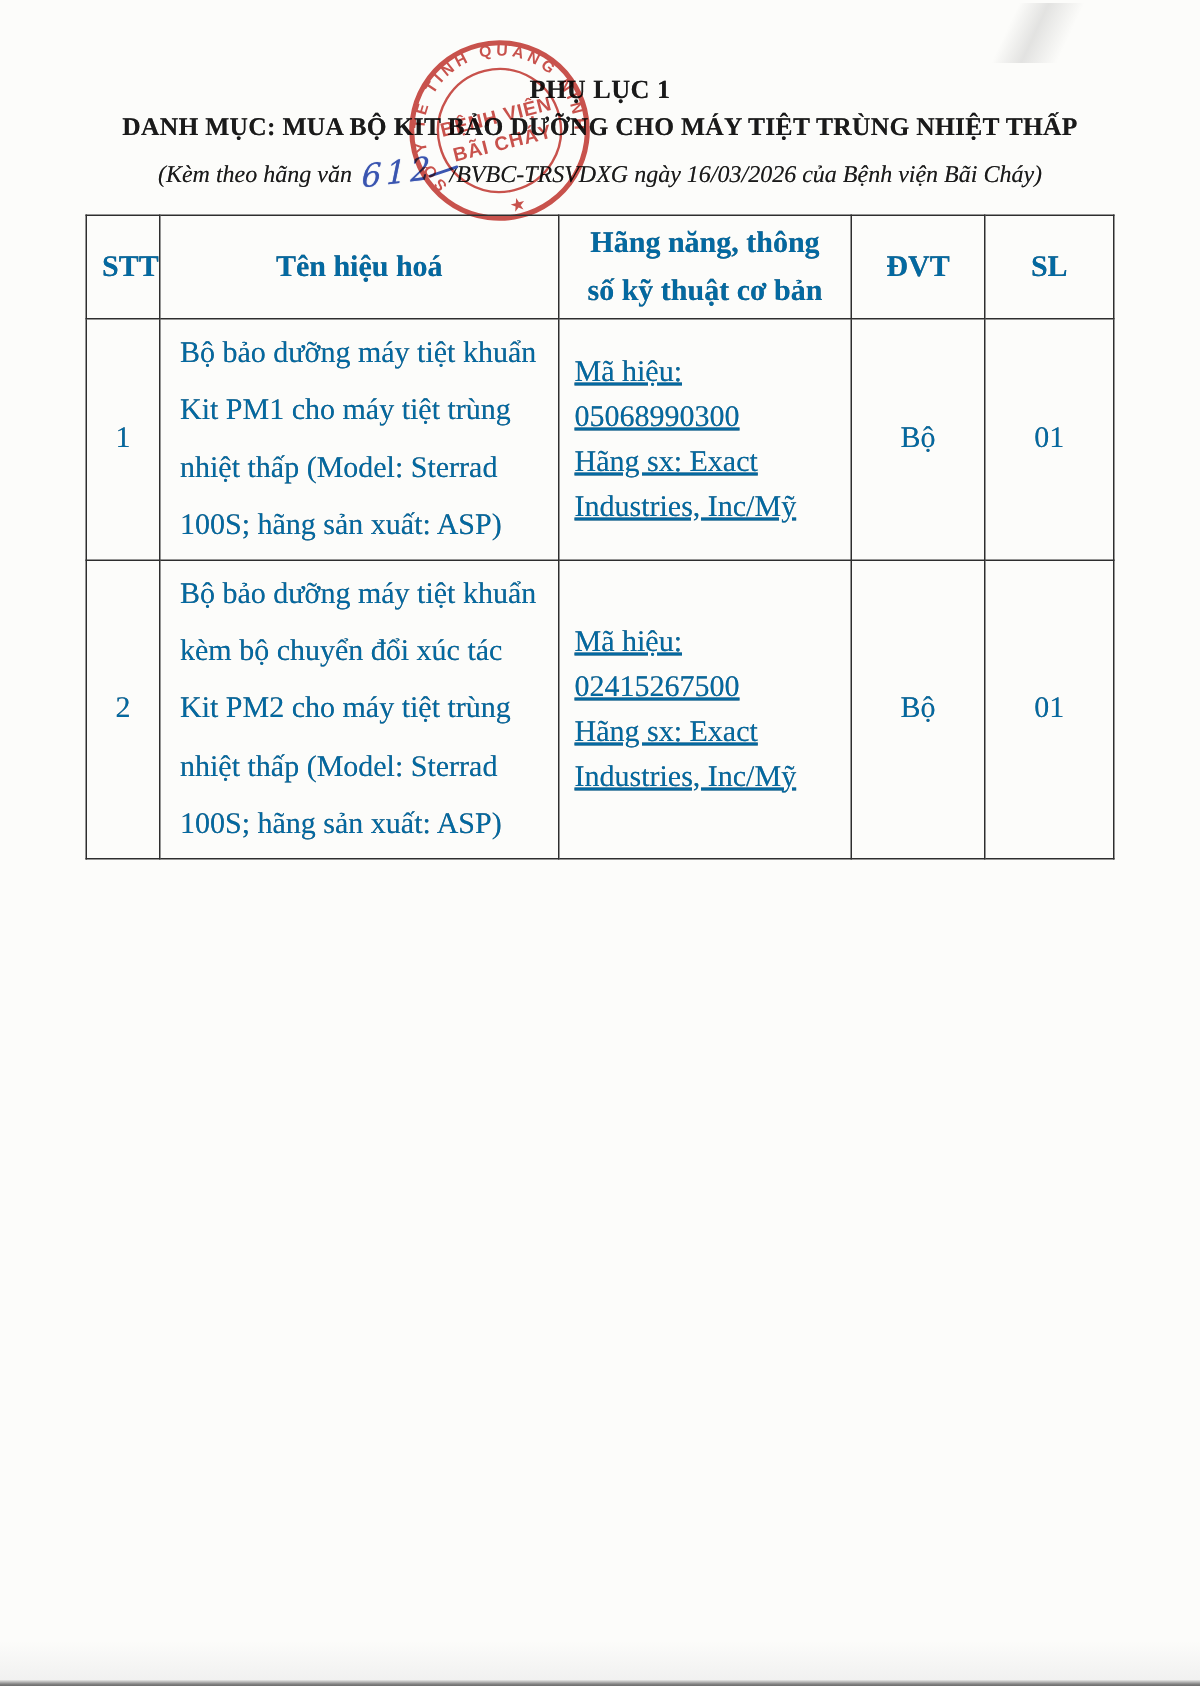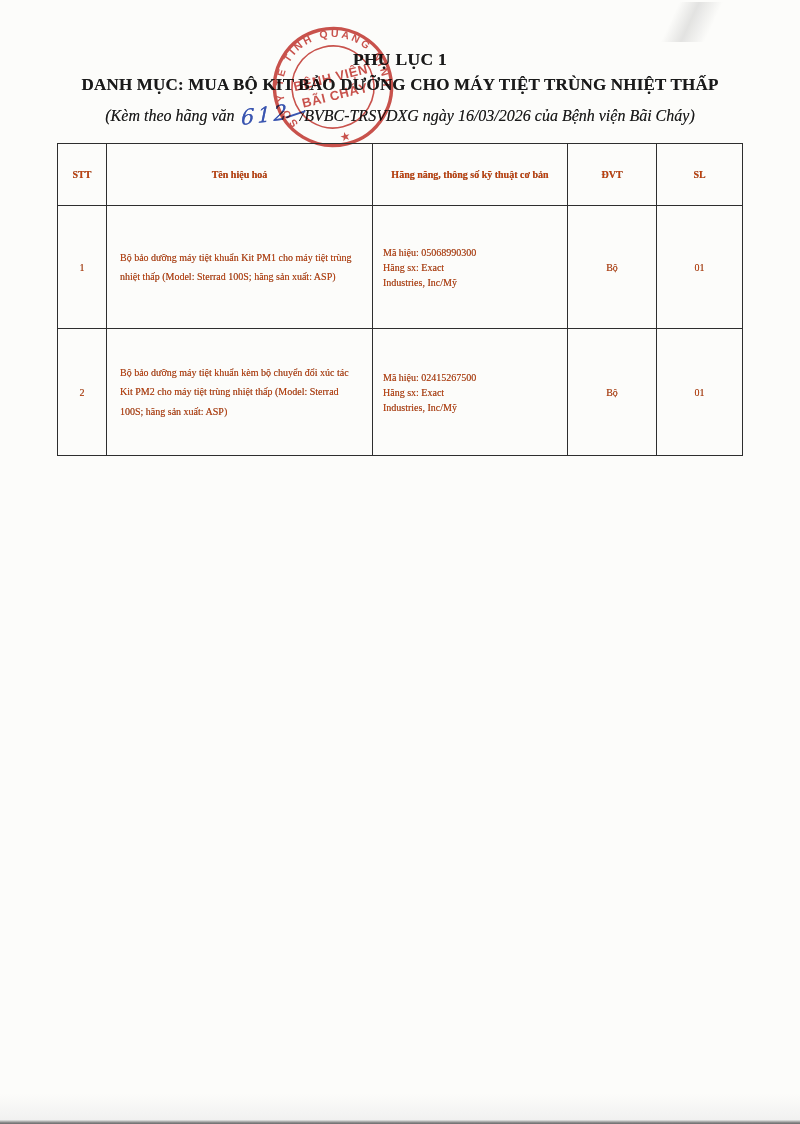--- a/index.html
+++ b/index.html
@@ -86,22 +86,22 @@
     font-size: 13px; font-weight: bold; letter-spacing: 0.6px;
   }
   .stamp .star-text { font-size: 12px; }
 
   
   table.items {
     position: absolute; left: 57px; top: 143px;
     width: 685px;
     border-collapse: collapse;
     table-layout: fixed;
-    font-size: 10px;
-    color: #c2410c;
+    font-size: 20px;
+    color: #0369a1;
     text-shadow: 0 0 0.4px rgba(0,0,0,0.5);
   }
   table.items td, table.items th {
     border: 1.6px solid #2e2e2e;
     vertical-align: middle;
   }
   table.items th {
     font-weight: bold;
     text-align: center;
     line-height: 1.6;
@@ -112,21 +112,21 @@
   td.c-name {
     text-align: left;
     line-height: 1.92;
     padding: 3px 12px 3px 13px;
   }
   td.c-spec {
     text-align: left;
     line-height: 1.5;
     padding: 3px 6px 3px 10px;
   }
-  td.c-spec span { display: block; }
+  td.c-spec span { display: block; text-decoration: underline; }
   tr.row-1 { height: 123px; }
   tr.row-2 { height: 127px; }
 </style>
 </head>
 <body>
 
 <div class="page">
 
   <div class="smudge"></div>
 

